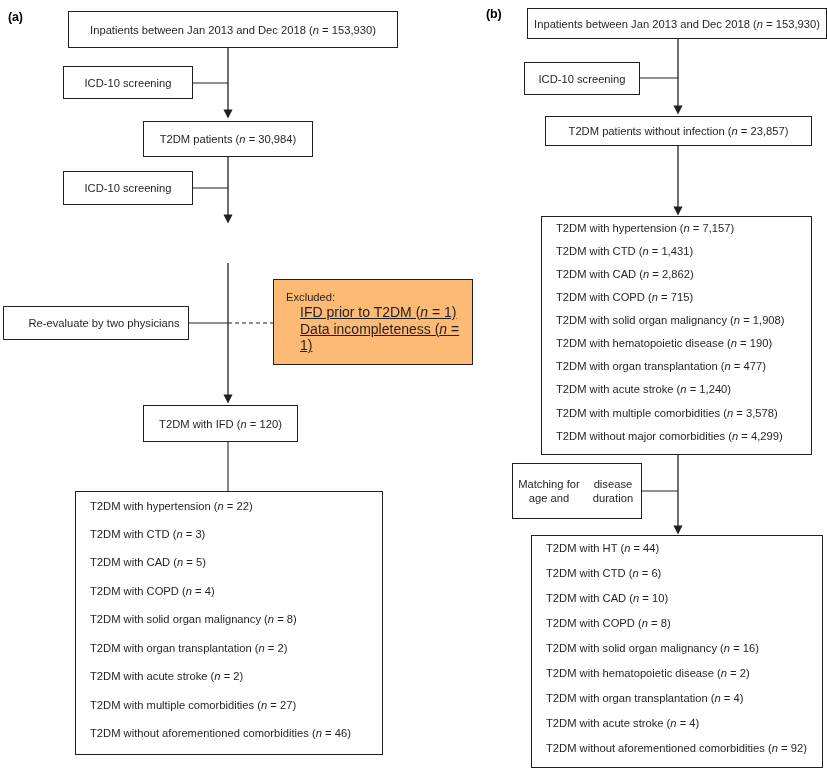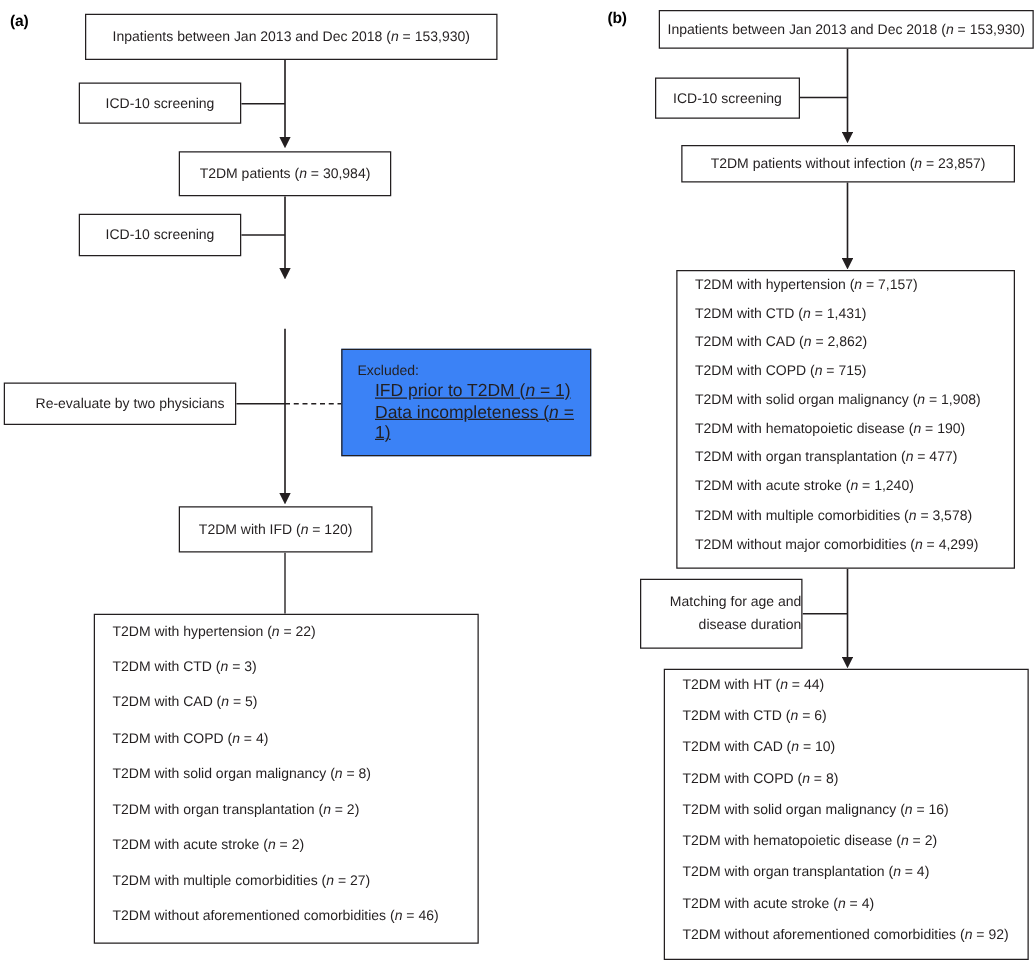--- a/index.html
+++ b/index.html
@@ -38,22 +38,22 @@
     color: #231f20;
   }
   .box.center {
     display: flex;
     align-items: center;
     justify-content: center;
     text-align: left;
   }
   .box.center-stack {
     display: flex;
-    flex-direction: column;
-    align-items: flex-end;
+    flex-direction: row;
+    align-items: center;
     justify-content: center;
     text-align: center;
   }
   .box.center-stack .line {
     padding: 2px 0;
   }
   .list-box {
     position: absolute;
     box-sizing: border-box;
     border: 1.1px solid #231f20;
@@ -66,21 +66,21 @@
   .list-box .item {
     font-size: 11.2px;
     line-height: 1.2;
     color: #231f20;
     white-space: nowrap;
   }
   .excl-box {
     position: absolute;
     box-sizing: border-box;
     border: 1.1px solid #231f20;
-    background: #3b82f6;
+    background: #fdba74;
     padding: 10px 0 10px 12px;
     display: flex;
     flex-direction: column;
     justify-content: space-around;
   }
   .excl-box .head {
     font-size: 11.2px;
     color: #231f20;
   }
   .excl-box .sub {

